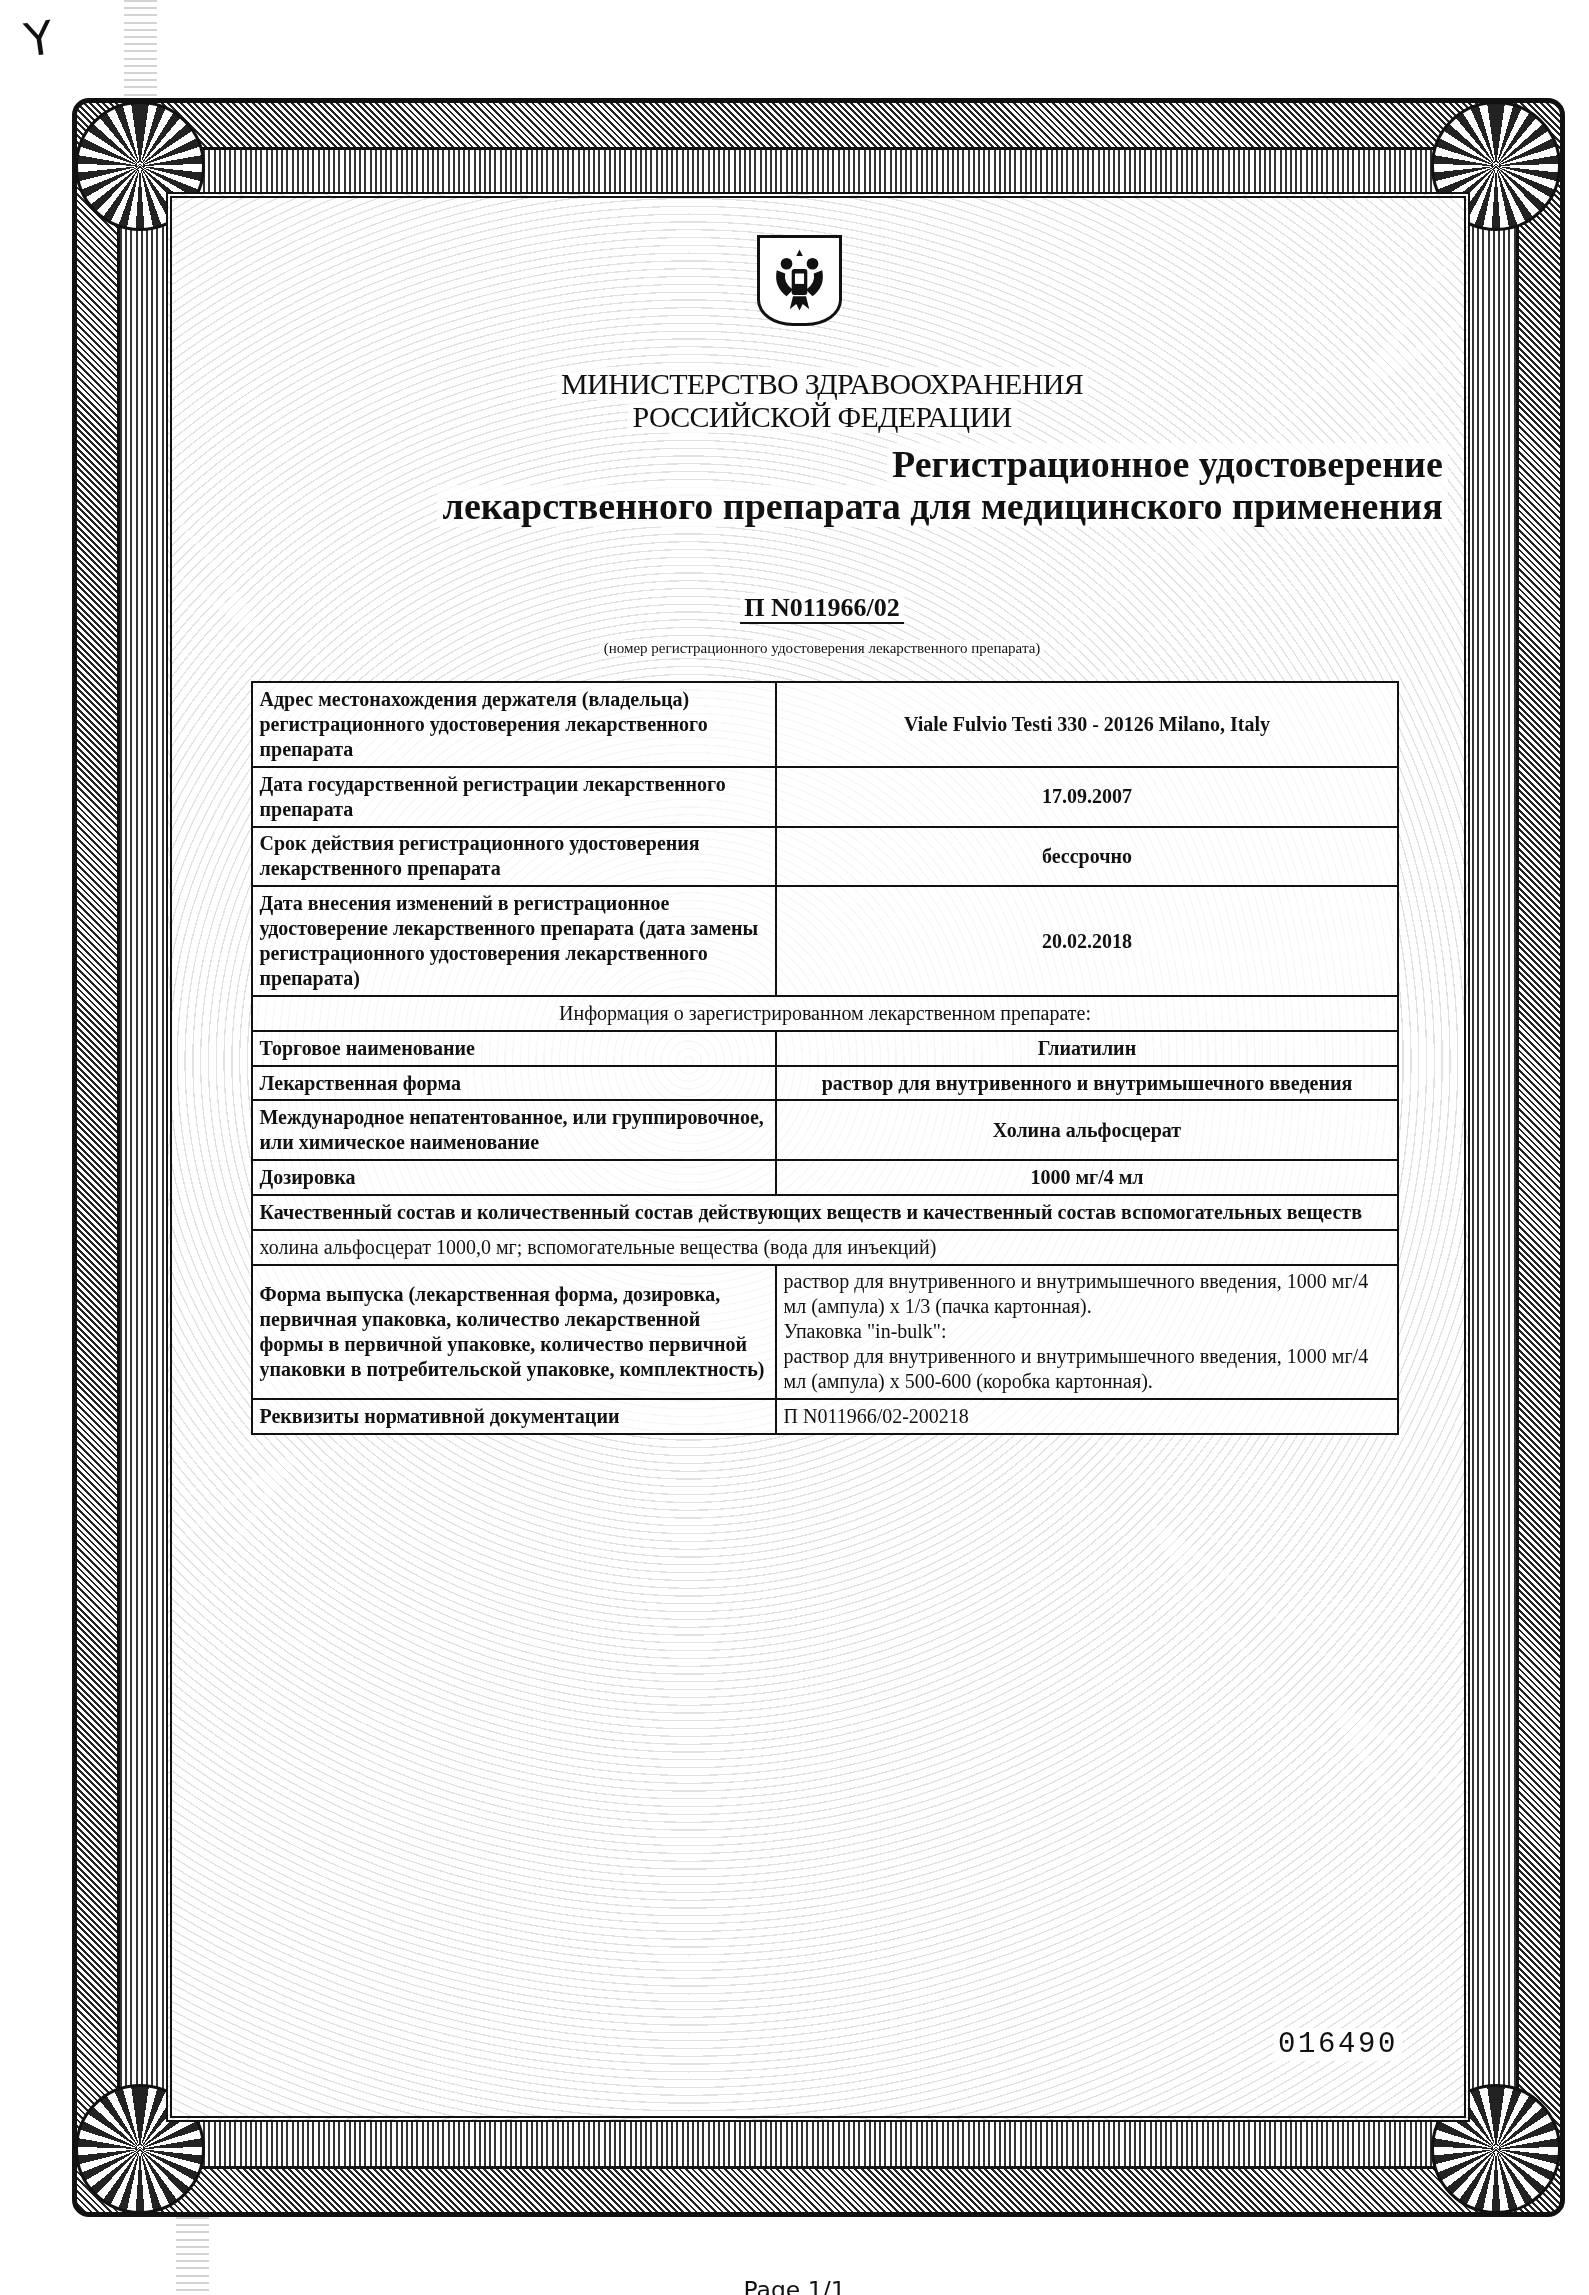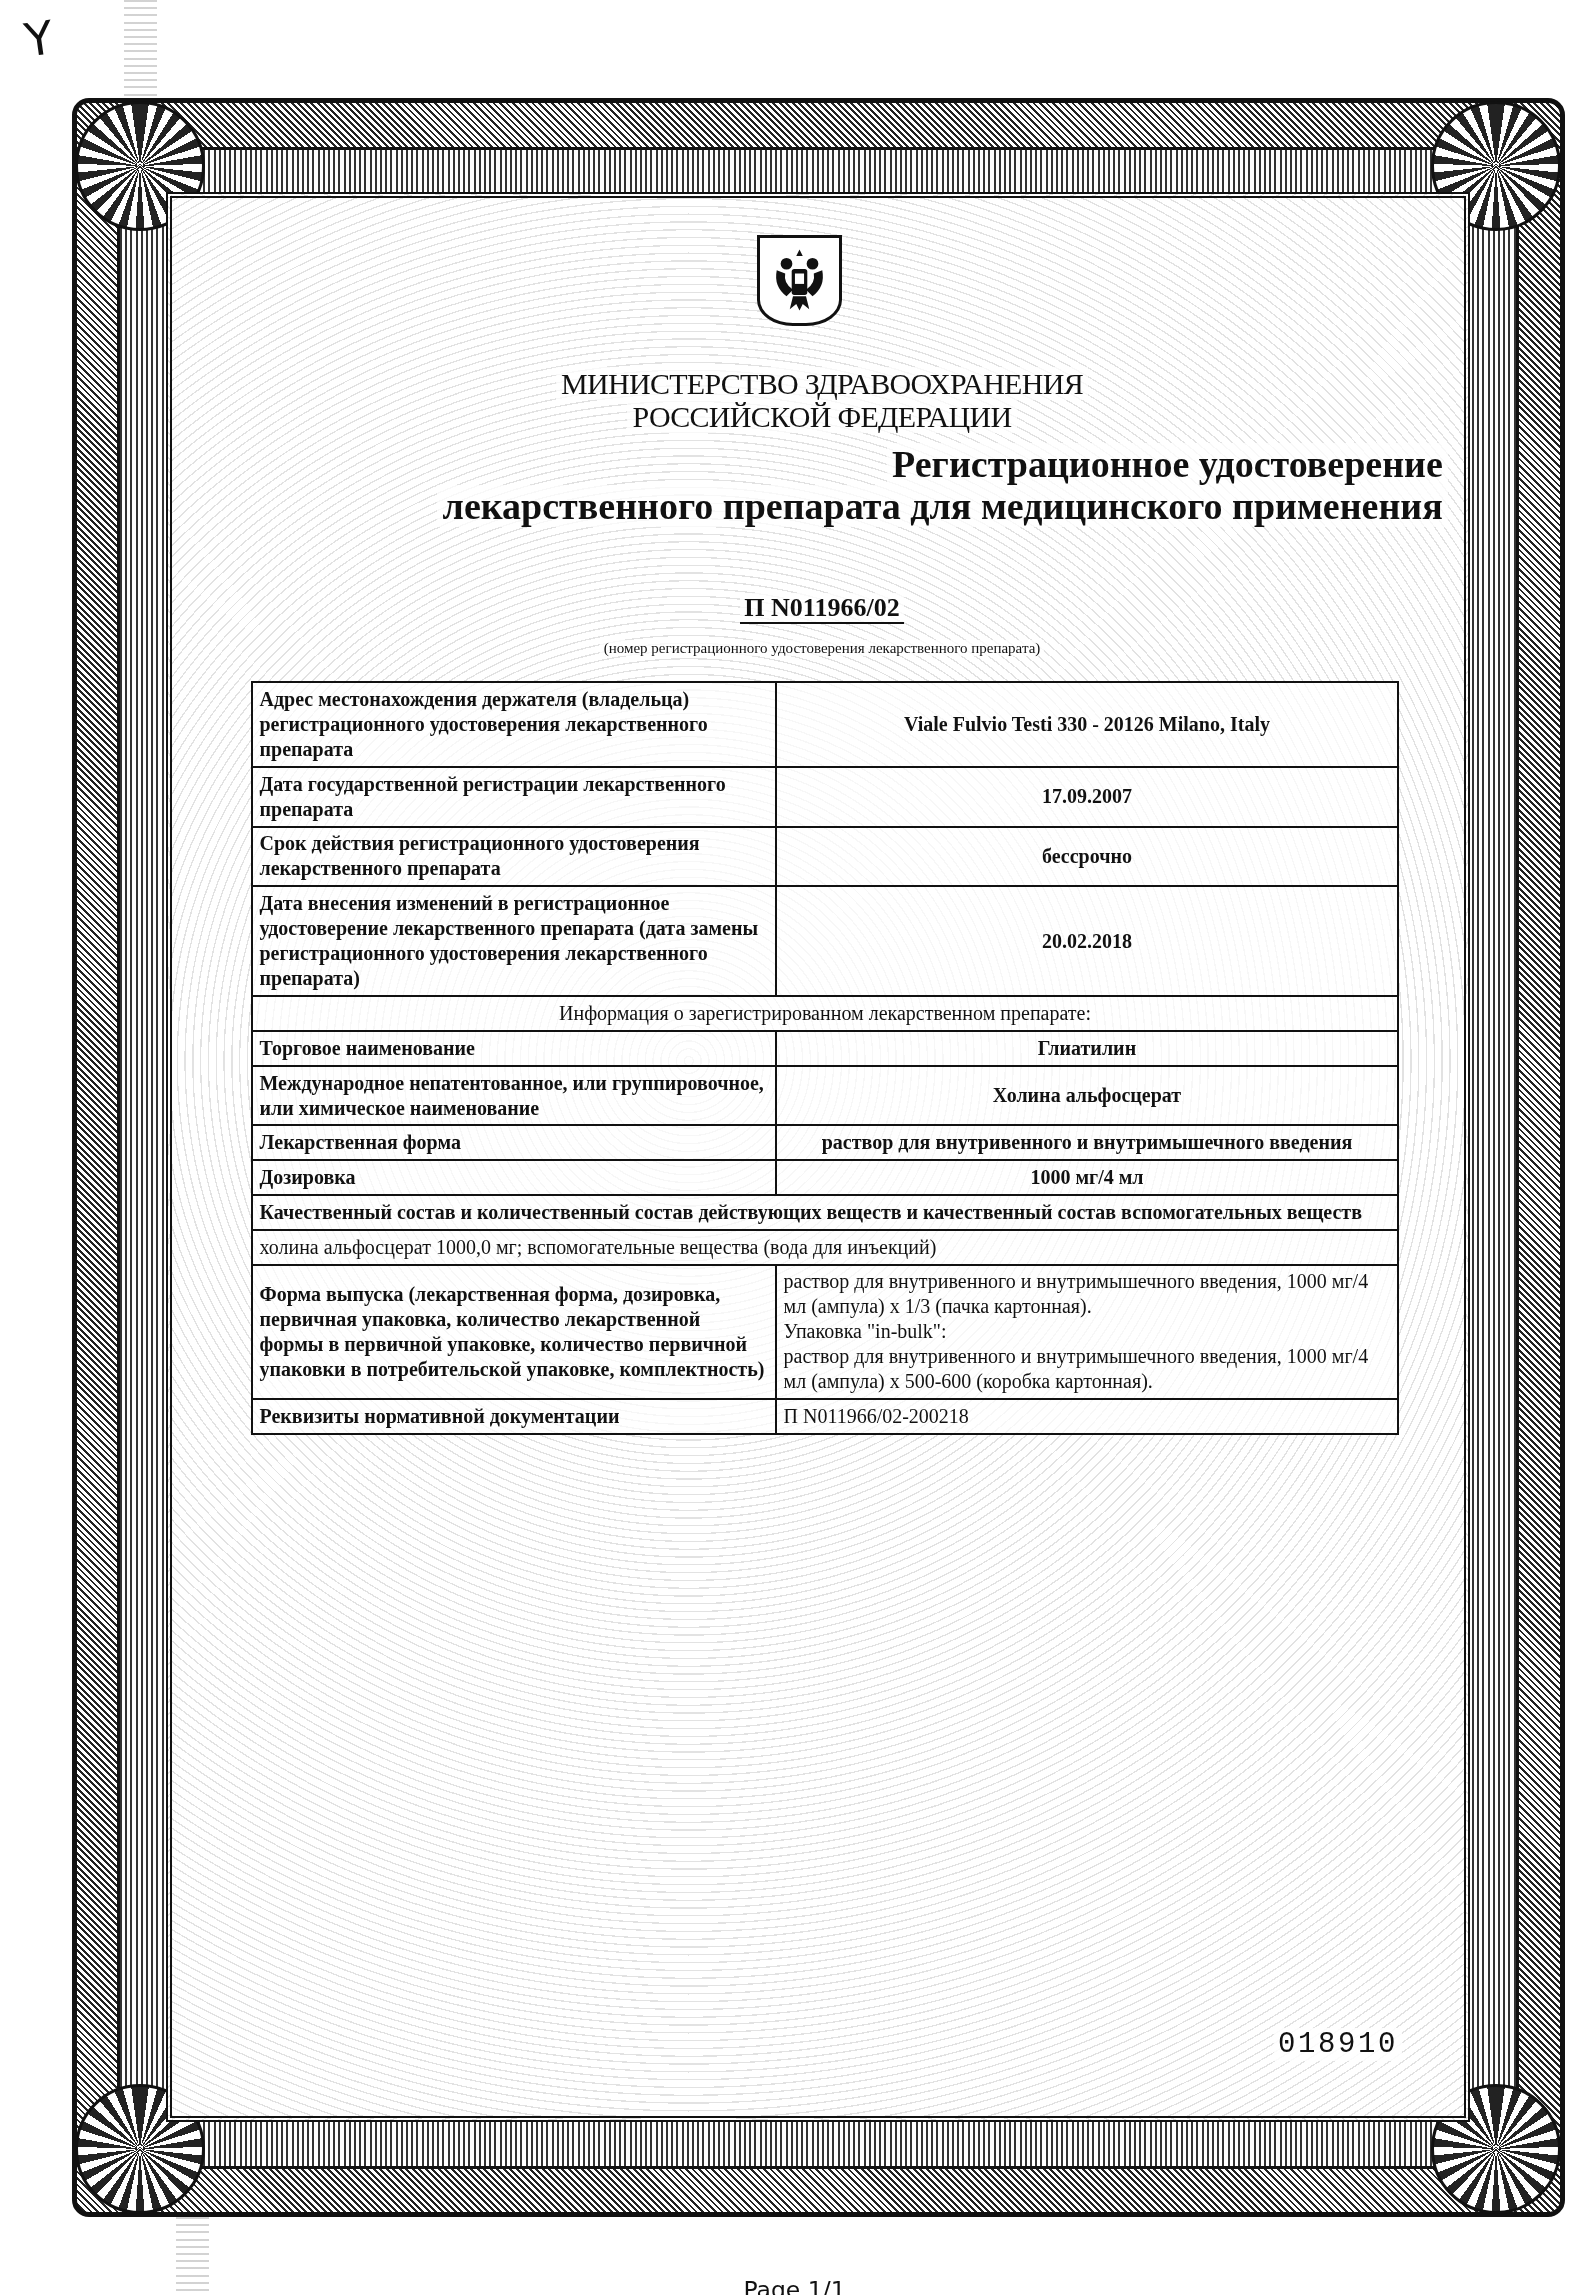--- a/index.html
+++ b/index.html
@@ -112,26 +112,26 @@
           <td class="val">20.02.2018</td>
         </tr>
         <tr>
           <td class="full" colspan="2" style="font-weight:normal;">Информация о зарегистрированном лекарственном препарате:</td>
         </tr>
         <tr>
           <td class="lbl">Торговое наименование</td>
           <td class="val">Глиатилин</td>
         </tr>
         <tr>
+          <td class="lbl">Лекарственная форма</td>
+          <td class="val">раствор для внутривенного и внутримышечного введения</td>
+        </tr>
+        <tr>
           <td class="lbl">Международное непатентованное, или группировочное, или химическое наименование</td>
           <td class="val">Холина альфосцерат</td>
-        </tr>
-        <tr>
-          <td class="lbl">Лекарственная форма</td>
-          <td class="val">раствор для внутривенного и внутримышечного введения</td>
         </tr>
         <tr>
           <td class="lbl">Дозировка</td>
           <td class="val">1000 мг/4 мл</td>
         </tr>
         <tr>
           <td class="full left" colspan="2">Качественный состав и количественный состав действующих веществ и качественный состав вспомогательных веществ</td>
         </tr>
         <tr>
           <td class="full left" colspan="2" style="font-weight:normal;">холина альфосцерат 1000,0 мг; вспомогательные вещества (вода для инъекций)</td>
@@ -144,18 +144,18 @@
             <span>раствор для внутривенного и внутримышечного введения, 1000 мг/4 мл (ампула) x 500-600 (коробка картонная).</span>
           </td>
         </tr>
         <tr>
           <td class="lbl">Реквизиты нормативной документации</td>
           <td class="val left" style="font-weight:normal;">П N011966/02-200218</td>
         </tr>
       </tbody>
     </table>
 
-    <div class="serial">018910</div>
+    <div class="serial">016490</div>
   </div>
 
   <div class="footer">Page 1/1</div>
 </div>
 
 
 </body></html>

